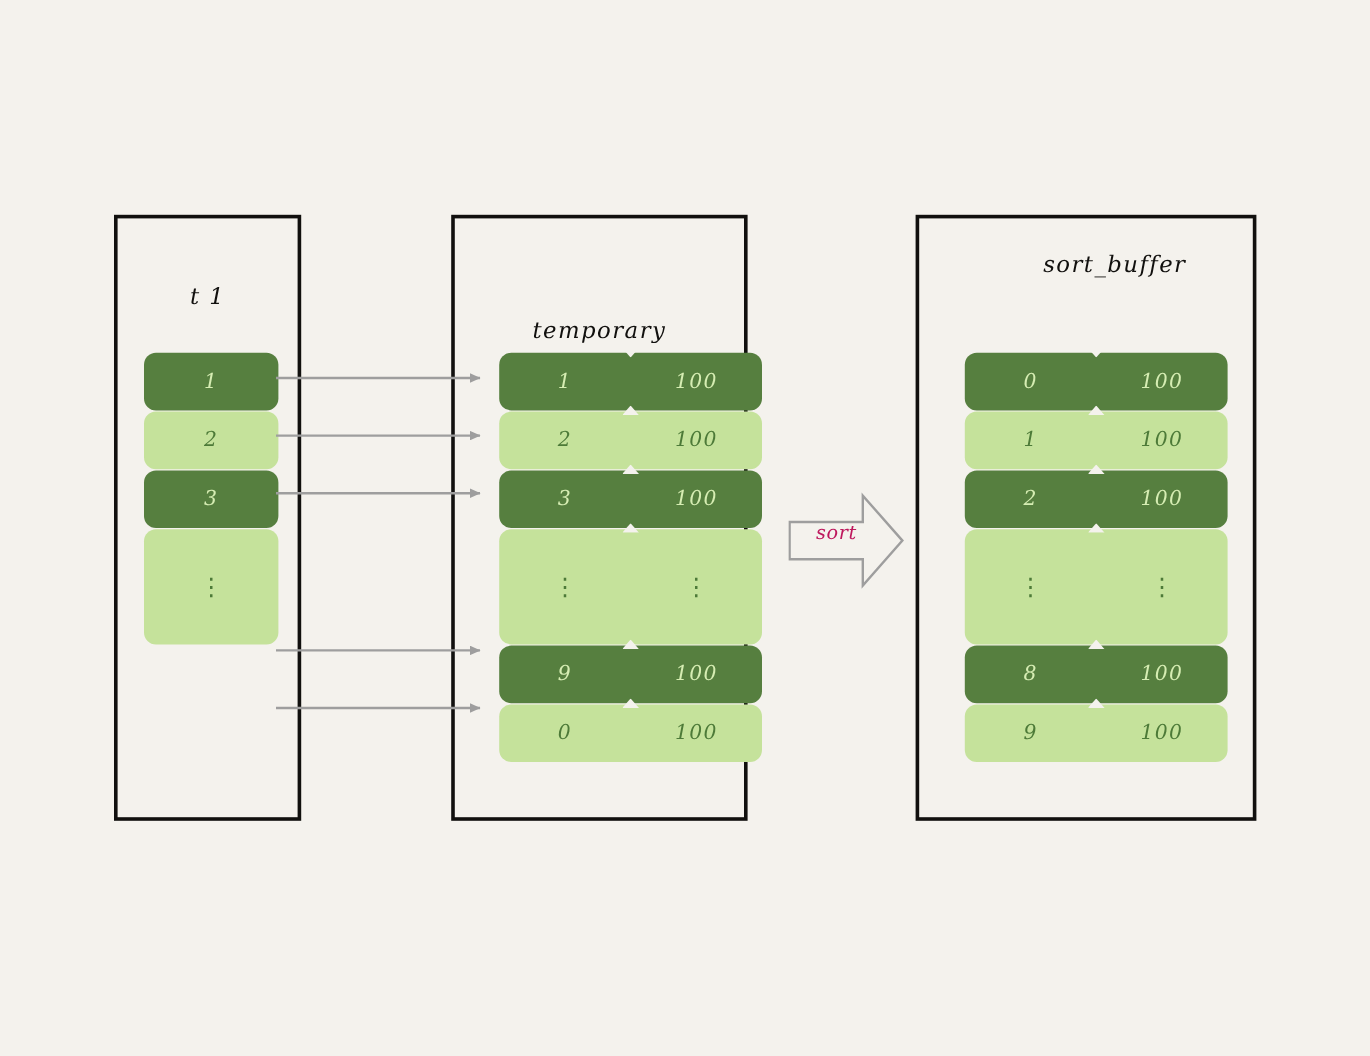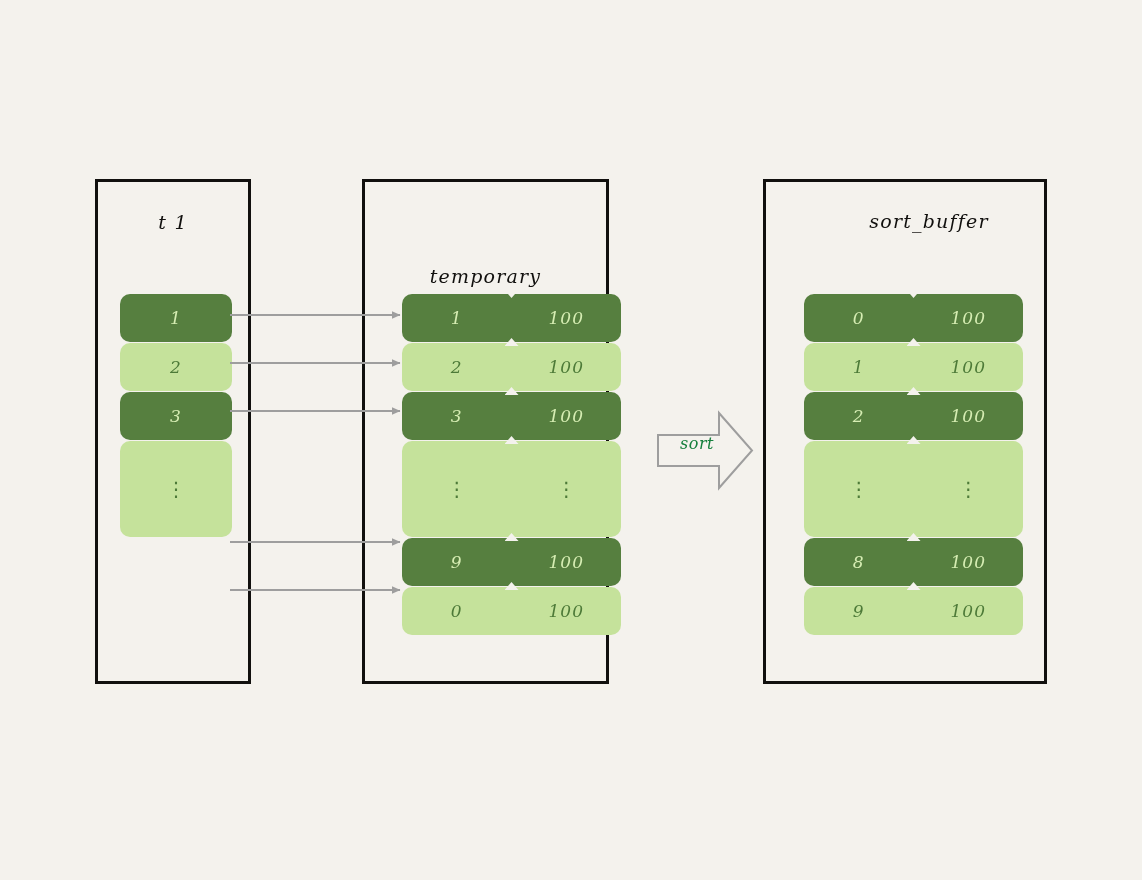--- a/index.html
+++ b/index.html
@@ -21,37 +21,37 @@
 
   
   .panel {
     position: absolute;
     background: #f4f2ed;
     border: 3px solid #11100e;
     box-sizing: border-box;
     z-index: 2;
   }
   .panel-left   { left: 95px;  top: 179px; width: 156px; height: 505px; }
-  .panel-middle { left: 362px; top: 179px; width: 247px; height: 505px; }
+  .panel-middle { left: 376px; top: 179px; width: 247px; height: 505px; }
   .panel-right  { left: 763px; top: 179px; width: 284px; height: 505px; }
 
   .panel-title {
     position: absolute;
     left: 0;
     right: 0;
     text-align: center;
     color: #11100e;
     font-family: "DejaVu Serif", serif;
     font-style: italic;
     font-size: 19px;
     letter-spacing: 1.2px;
     white-space: pre;
     line-height: 1.45;
   }
-  .panel-left .panel-title   { top: 27px; }
+  .panel-left .panel-title   { top: 52px; }
   .panel-middle .panel-title { top: 26px; }
   .panel-right .panel-title  { top: 26px; margin-left: 48px; }
 
   
   .stack {
     position: absolute;
     display: flex;
     flex-direction: column;
     gap: 0px;
   }
@@ -137,21 +137,21 @@
   }
   #sort-label {
     position: absolute;
     left: 657px;
     top: 434px;
     width: 80px;
     text-align: center;
     font-family: "DejaVu Serif", serif;
     font-style: italic;
     font-size: 16px;
-    color: #15803d;
+    color: #be185d;
     z-index: 4;
     letter-spacing: 0.5px;
   }
 </style>
 </head>
 <body>
 
 <div id="canvas">
 
   <svg id="connectors" viewBox="0 0 1142 880" width="1142" height="880">

